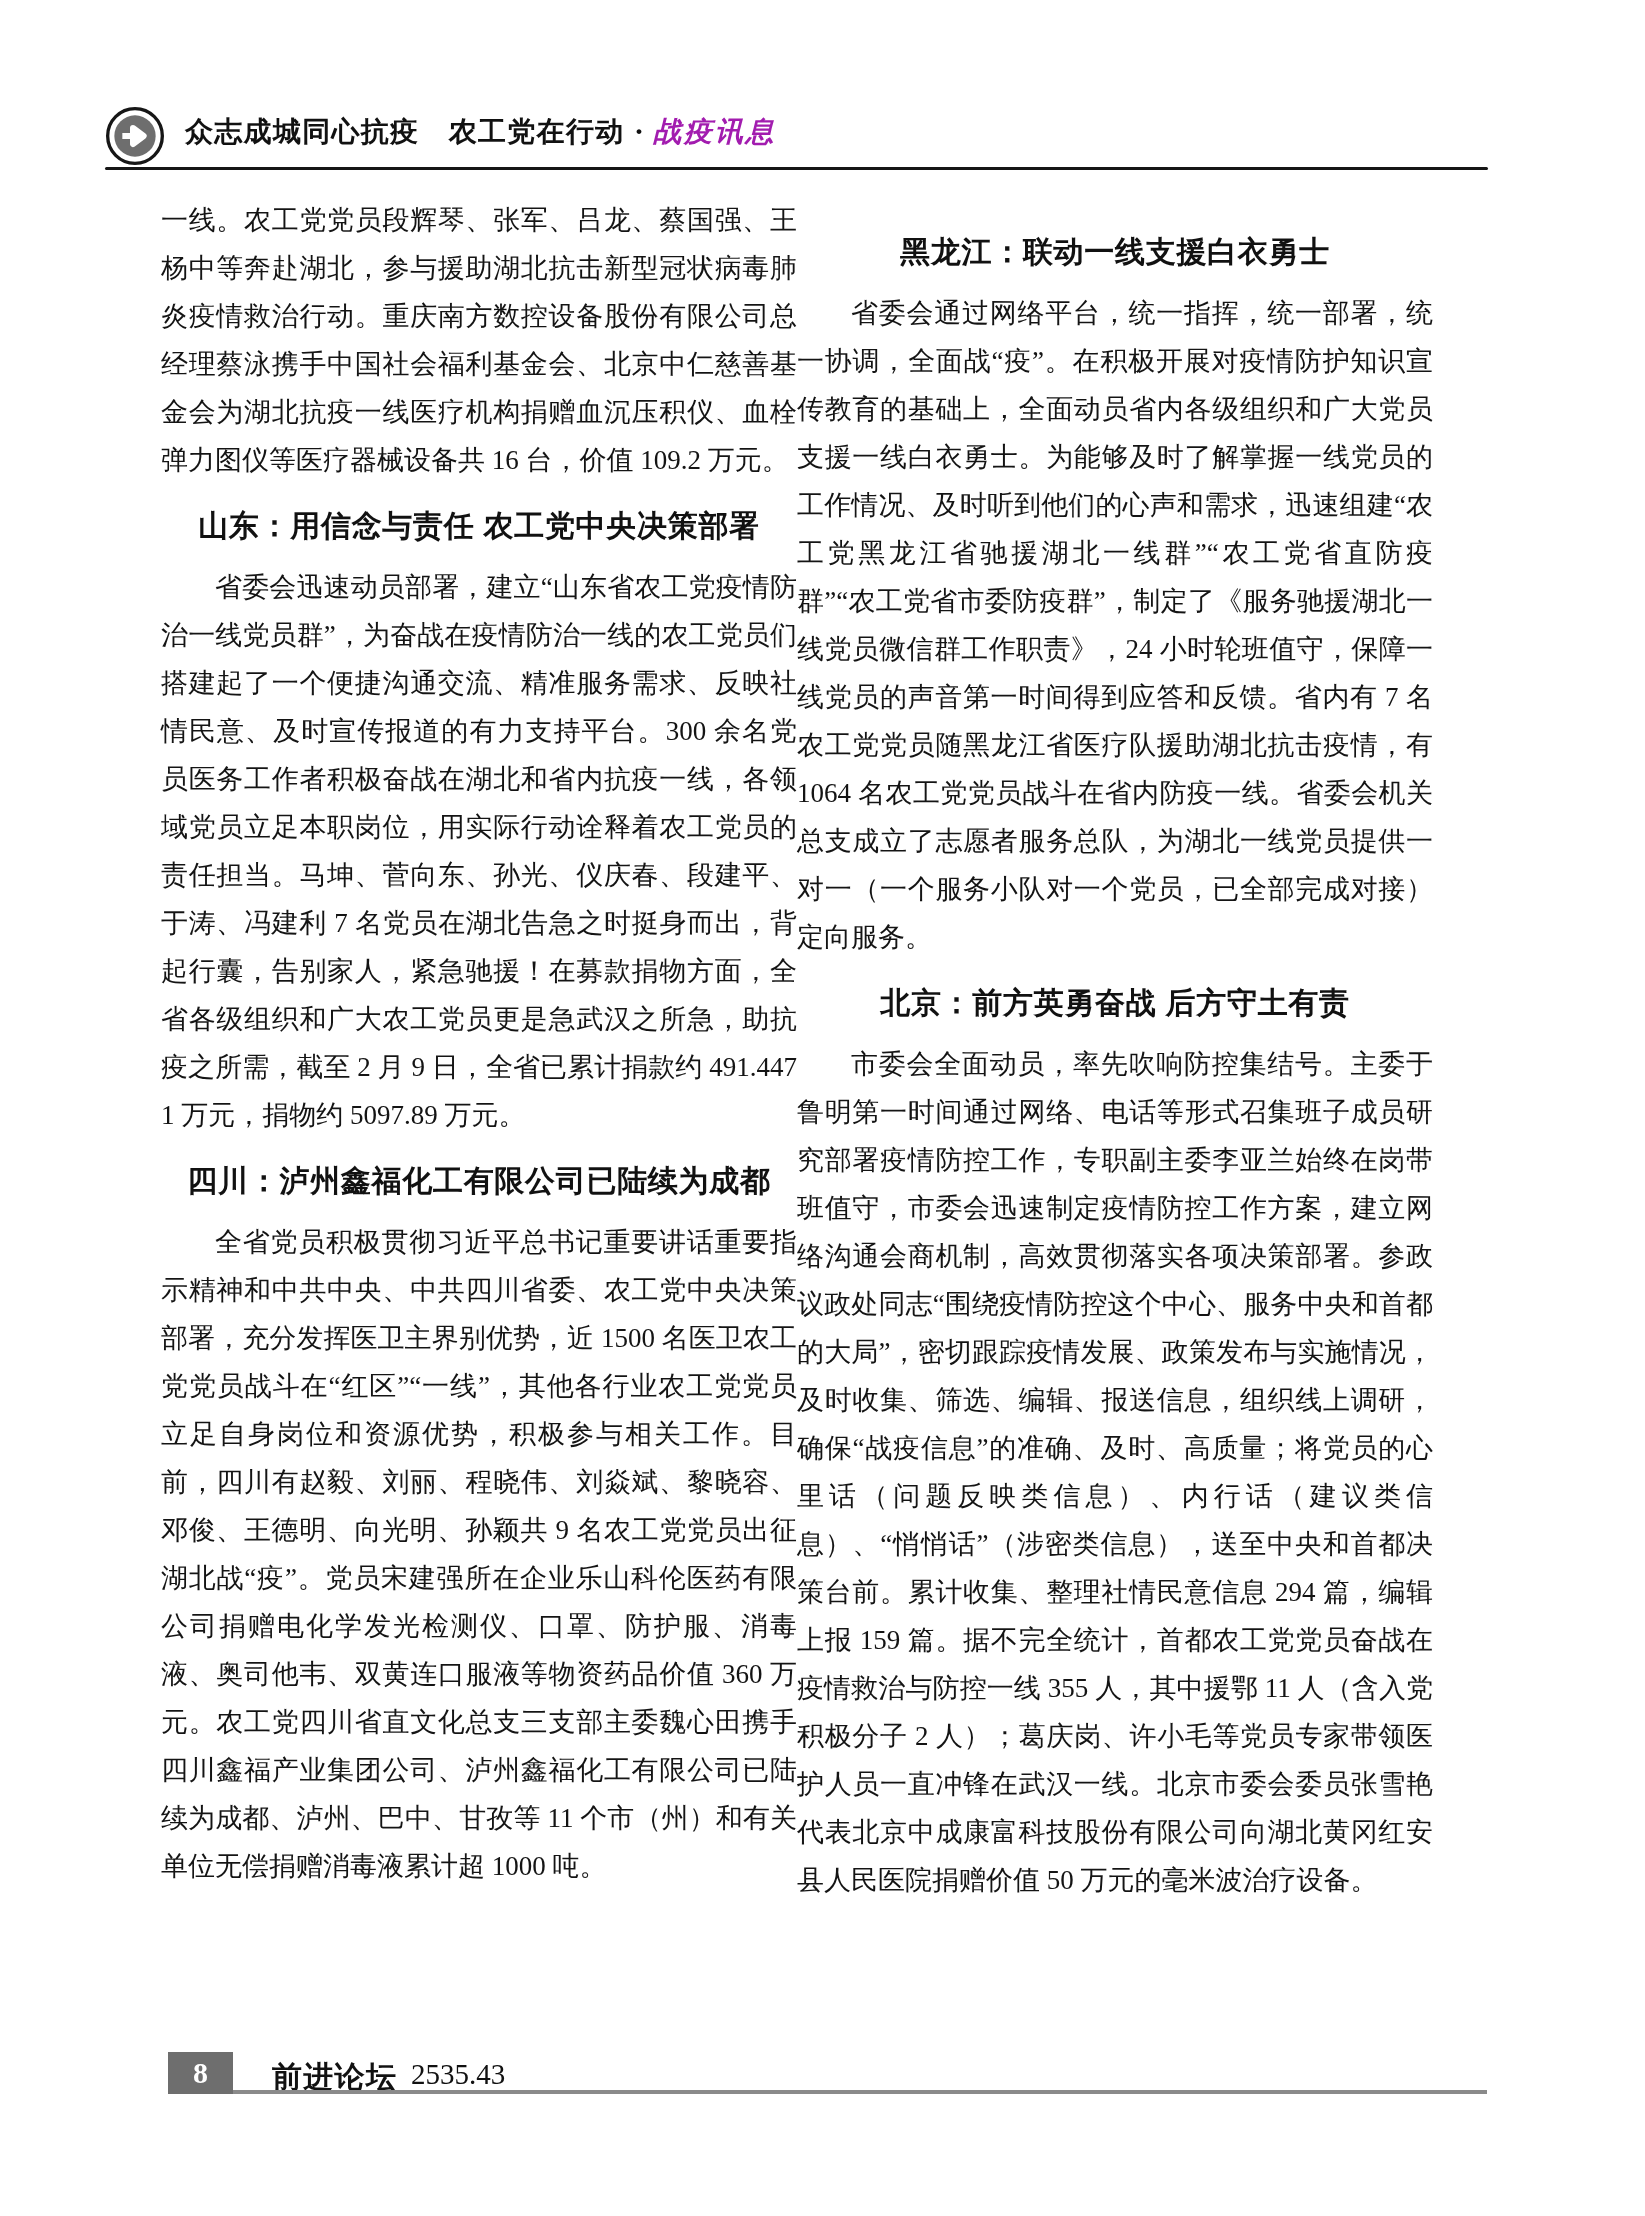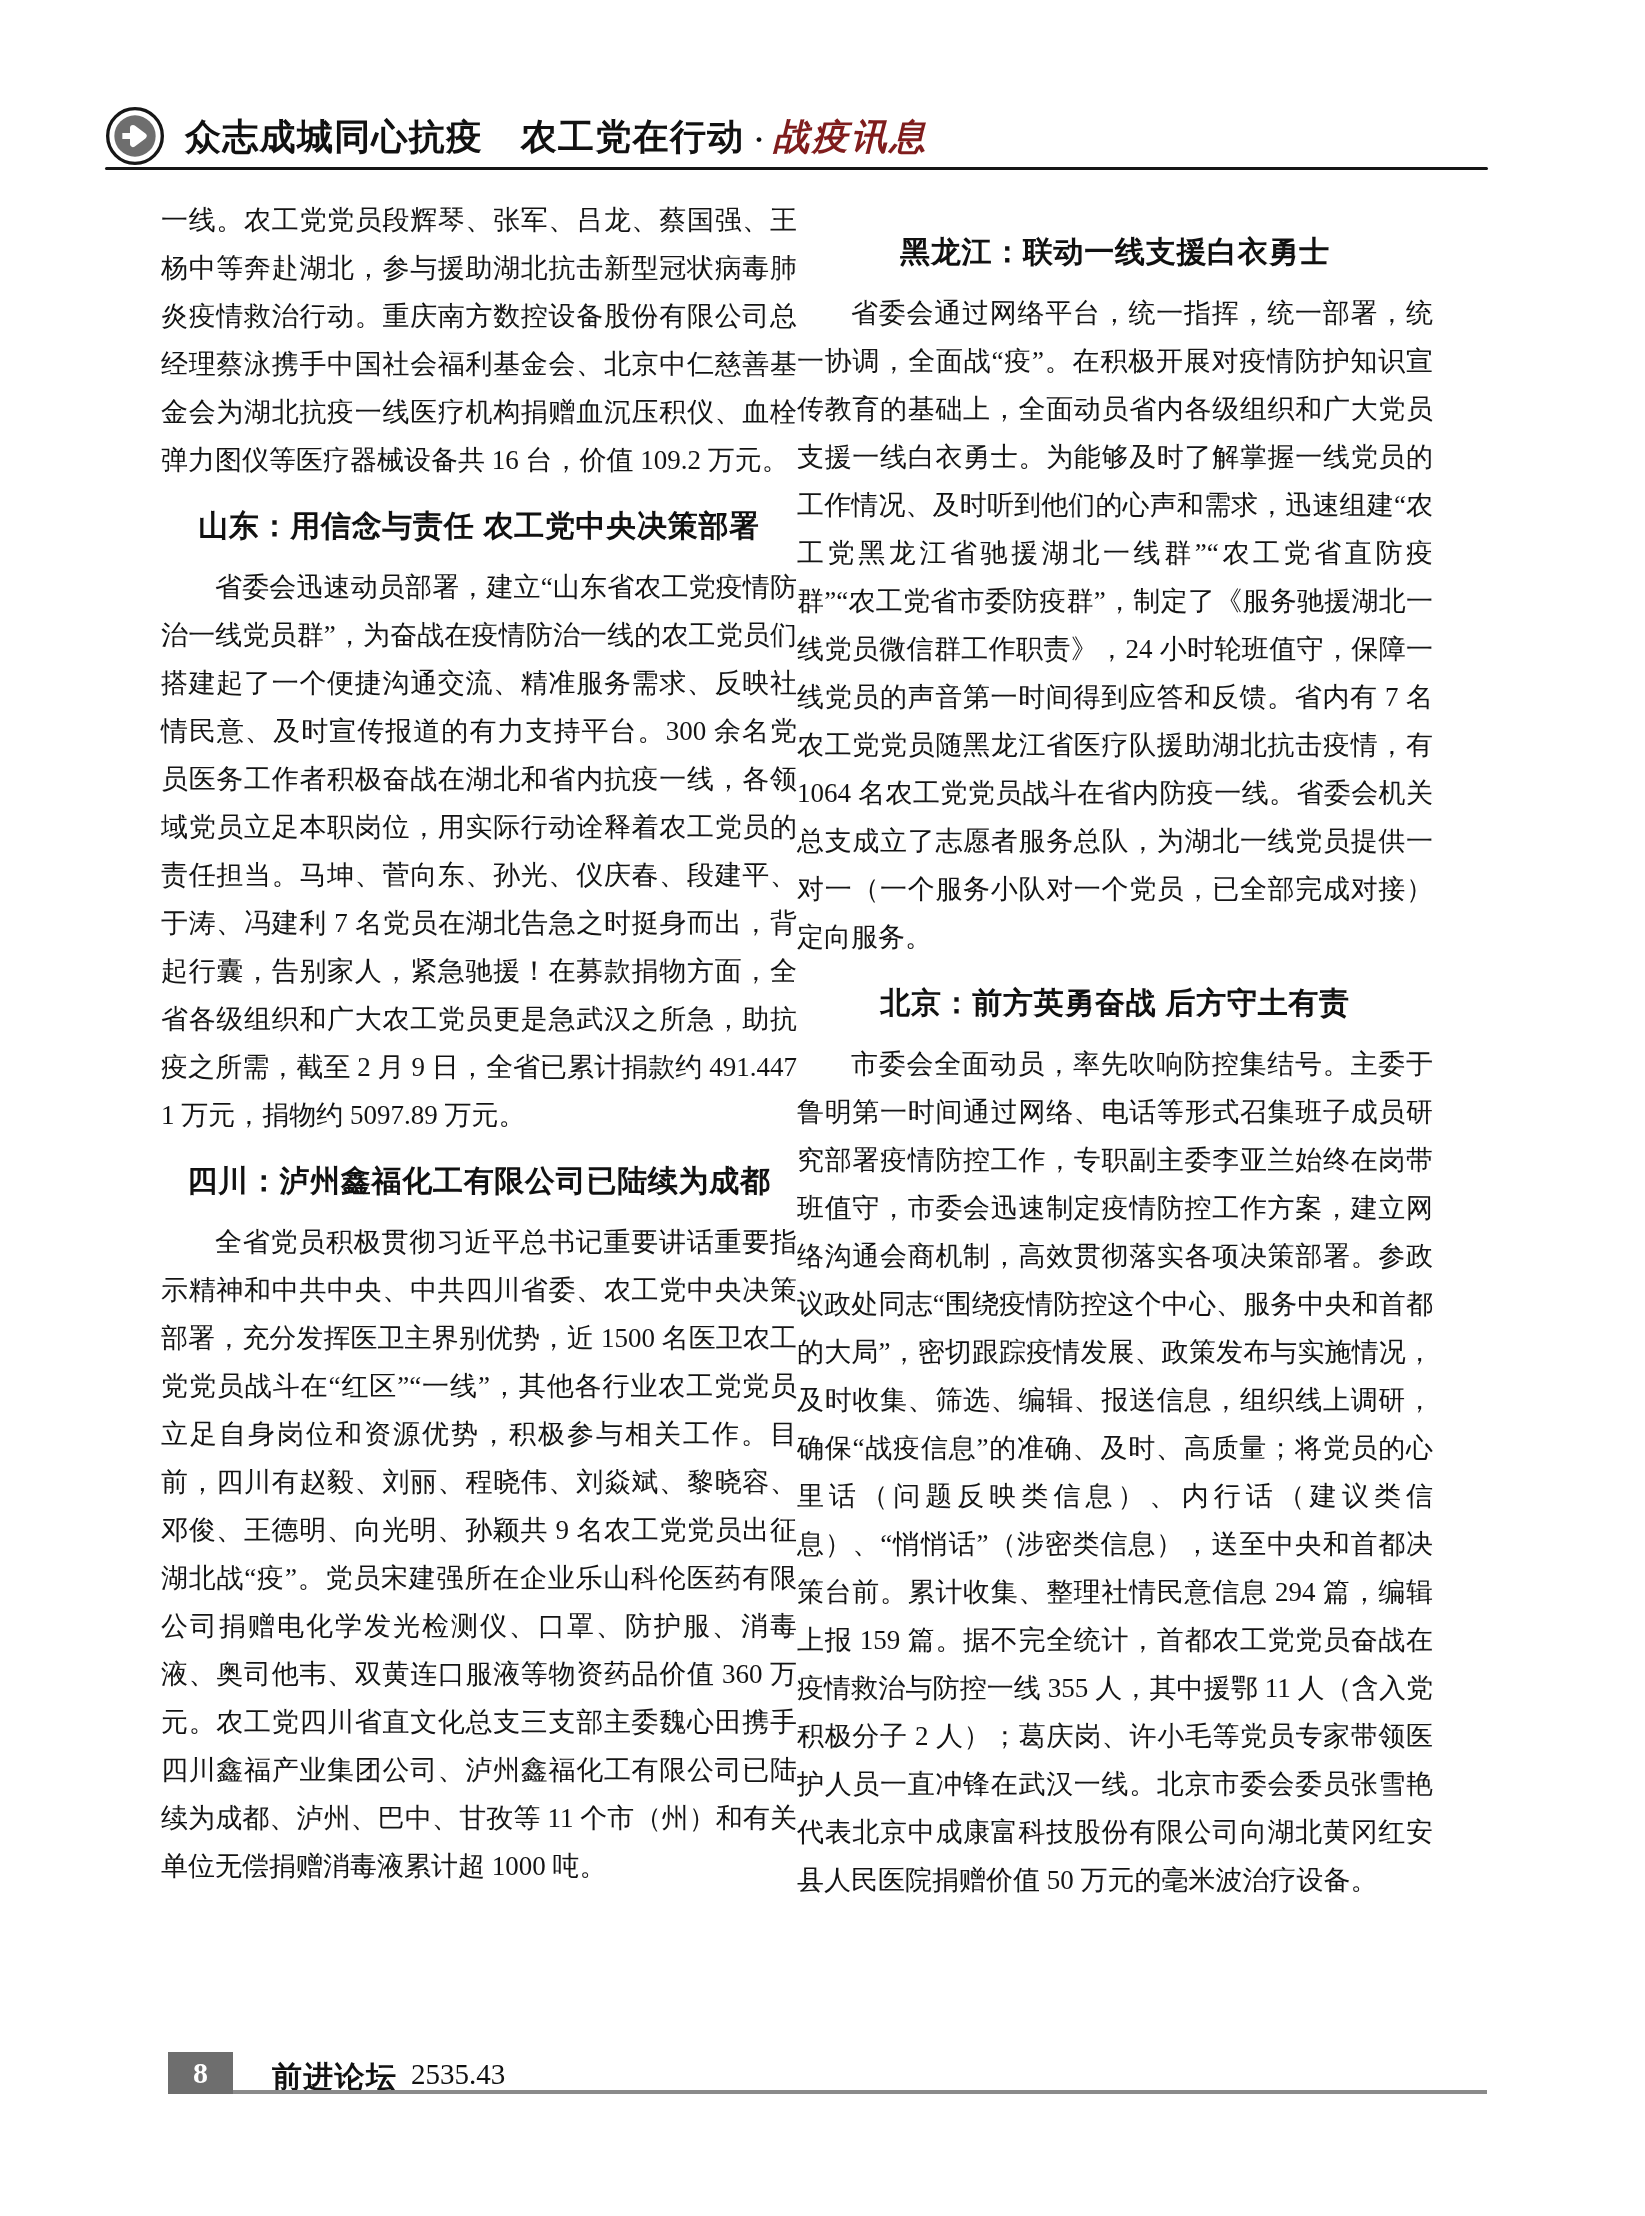--- a/index.html
+++ b/index.html
@@ -7,26 +7,26 @@
     width:1645px;height:2216px;position:relative;background:#ffffff;
     font-family:"Liberation Serif","DejaVu Serif",serif;color:#141414;
     overflow:hidden;
   }
   
   .hdr{position:absolute;left:0;top:0;width:1645px;height:181px;}
   .hdr-icon{position:absolute;left:105px;top:106px;width:60px;height:60px;}
   .hdr-title-row{position:absolute;left:185px;top:113px;white-space:nowrap;}
   .hdr-title{
     font-family:"Liberation Sans","DejaVu Sans",sans-serif;
-    font-weight:bold;font-size:36px;letter-spacing:1.3px;color:#111;
+    font-weight:bold;font-size:28px;letter-spacing:1.3px;color:#111;
   }
   .hdr-sep{font-size:30px;font-weight:bold;padding:0 9.4px;color:#111;}
   .hdr-sub{
     font-family:"Liberation Serif","DejaVu Serif",serif;
-    font-style:italic;font-weight:bold;font-size:36px;letter-spacing:2.7px;color:#7f1d1d;
+    font-style:italic;font-weight:bold;font-size:28px;letter-spacing:2.7px;color:#a21caf;
   }
   .hdr-rule{position:absolute;left:105px;top:167px;width:1383px;height:3.4px;background:#161616;border-radius:2px;}
   
   .cols{
     position:absolute;left:161px;top:196px;width:1328px;
     display:flex;align-items:flex-start;
   }
   .col{width:636px;}
   .para{
     font-size:27px;line-height:48px;text-align:justify;margin:0;

